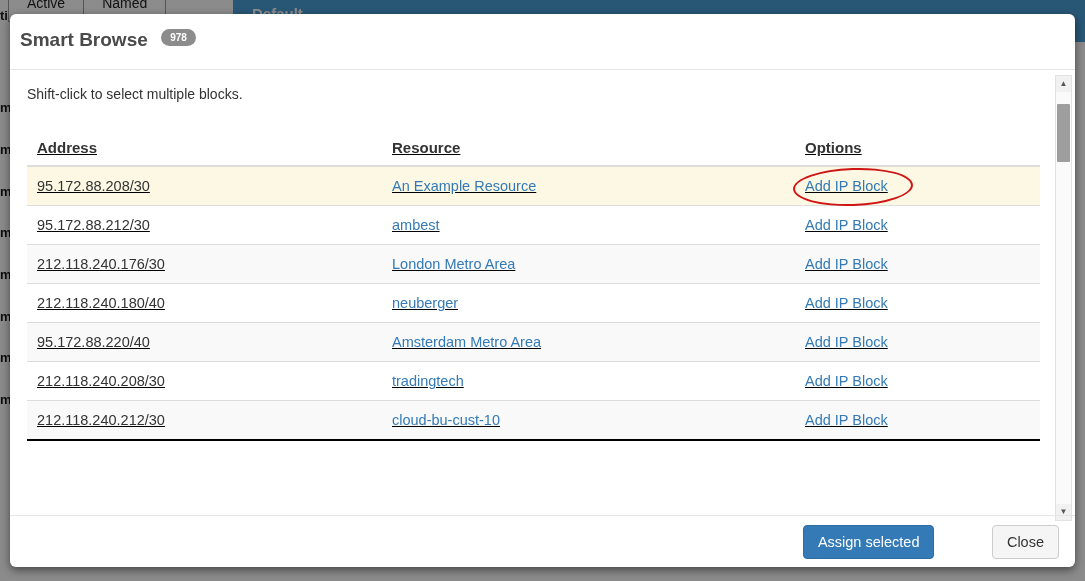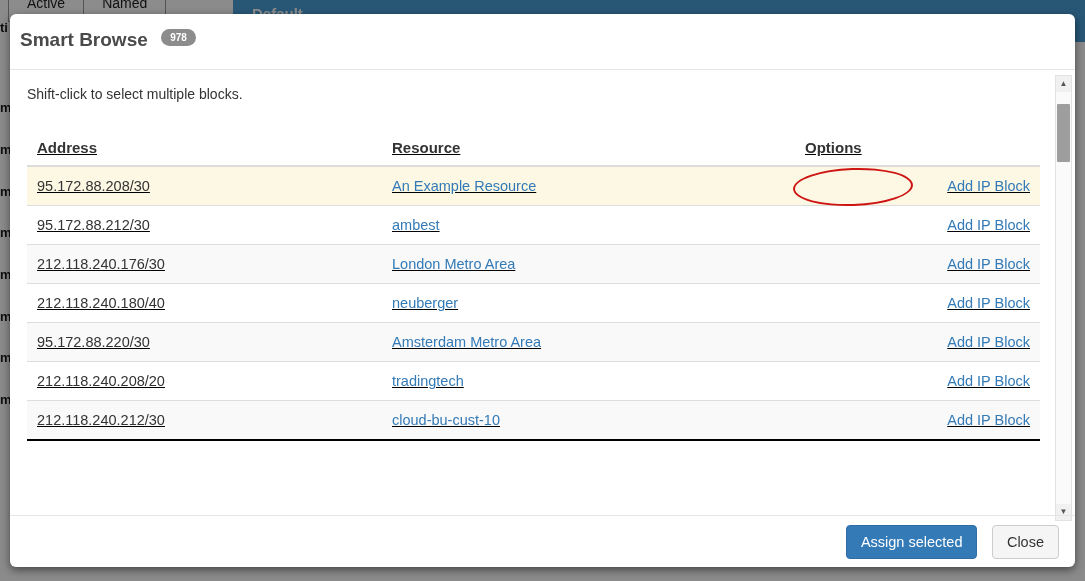--- a/index.html
+++ b/index.html
@@ -80,21 +80,21 @@
   .blocks-table th.col-resource { width: 413px; }
   .blocks-table td {
     padding: 11px 10px;
     border-top: 1px solid #ddd;
     color: #333;
     margin-left: 32px;
   }
   .blocks-table tbody tr:nth-child(odd) { background: #f9f9f9; }
   .blocks-table tbody tr.highlighted { background: #fcf8e3; }
   .blocks-table a { color: #337ab7; text-decoration: none; cursor: pointer; }
-  td.opt-cell { position: relative; text-align: right; }
+  td.opt-cell { position: relative; }
   .annotation-ellipse {
     position: absolute; left: -2px; top: 1px;
     width: 120px; height: 38px;
     border: 2px solid #cf1414;
     border-radius: 50%;
     transform: rotate(-2deg);
     pointer-events: none;
   }
 
   
@@ -121,41 +121,42 @@
     border-top: 1px solid #e5e5e5;
     padding: 9px 16px; text-align: right;
   }
   .btn {
     display: inline-block;
     font-family: "Liberation Sans", sans-serif;
     font-size: 14.5px;
     padding: 8px 14px;
     border-radius: 4px;
     cursor: pointer;
+    margin-left: 43px;
   }
   .btn-primary {
     background: #337ab7; border: 1px solid #2e6da4; color: #fff;
     margin-right: 10px;
   }
   .btn-default {
     background: #f5f5f5; border: 1px solid #ccc; color: #333;
   }
 </style>
 </head>
 <body>
 
 <div class="page-bg">
   <div class="bg-tabs">
     <div class="bg-tab">Active</div>
     <div class="bg-tab">Named</div>
   </div>
   <div class="bg-blue-bar">
     <span>Default</span>
   </div>
-  <span class="frag" style="top:20px">ti</span>
+  <span class="frag" style="top:8px">ti</span>
   <span class="frag" style="top:100px">m</span>
   <span class="frag" style="top:142px">m</span>
   <span class="frag" style="top:184px">m</span>
   <span class="frag" style="top:225px">m</span>
   <span class="frag" style="top:267px">m</span>
   <span class="frag" style="top:309px">m</span>
   <span class="frag" style="top:350px">m</span>
   <span class="frag" style="top:392px">m</span>
 </div>
 
@@ -196,26 +197,26 @@
           <td>212.118.240.176/30</td>
           <td><a>London Metro Area</a></td>
           <td class="opt-cell"><a>Add IP Block</a></td>
         </tr>
         <tr>
           <td>212.118.240.180/40</td>
           <td><a>neuberger</a></td>
           <td class="opt-cell"><a>Add IP Block</a></td>
         </tr>
         <tr>
-          <td>95.172.88.220/30</td>
+          <td>95.172.88.220/40</td>
           <td><a>Amsterdam Metro Area</a></td>
           <td class="opt-cell"><a>Add IP Block</a></td>
         </tr>
         <tr>
-          <td>212.118.240.208/20</td>
+          <td>212.118.240.208/30</td>
           <td><a>tradingtech</a></td>
           <td class="opt-cell"><a>Add IP Block</a></td>
         </tr>
         <tr>
           <td>212.118.240.212/30</td>
           <td><a>cloud-bu-cust-10</a></td>
           <td class="opt-cell"><a>Add IP Block</a></td>
         </tr>
       </tbody>
     </table>

